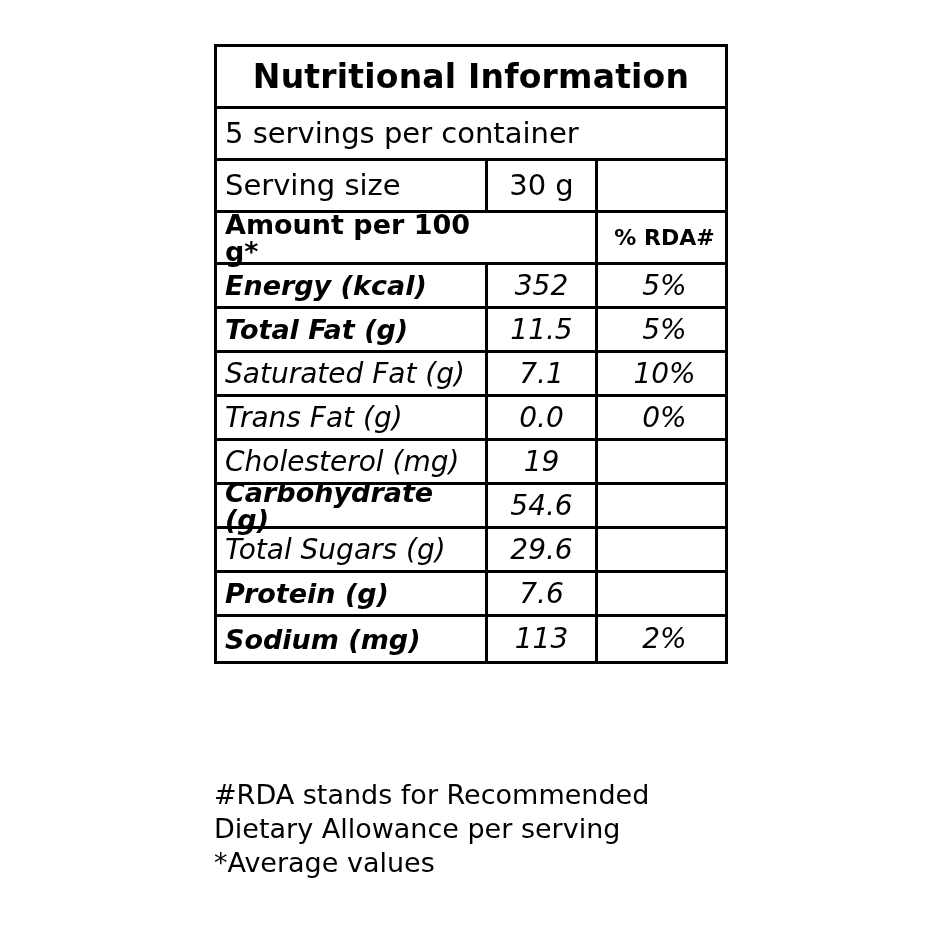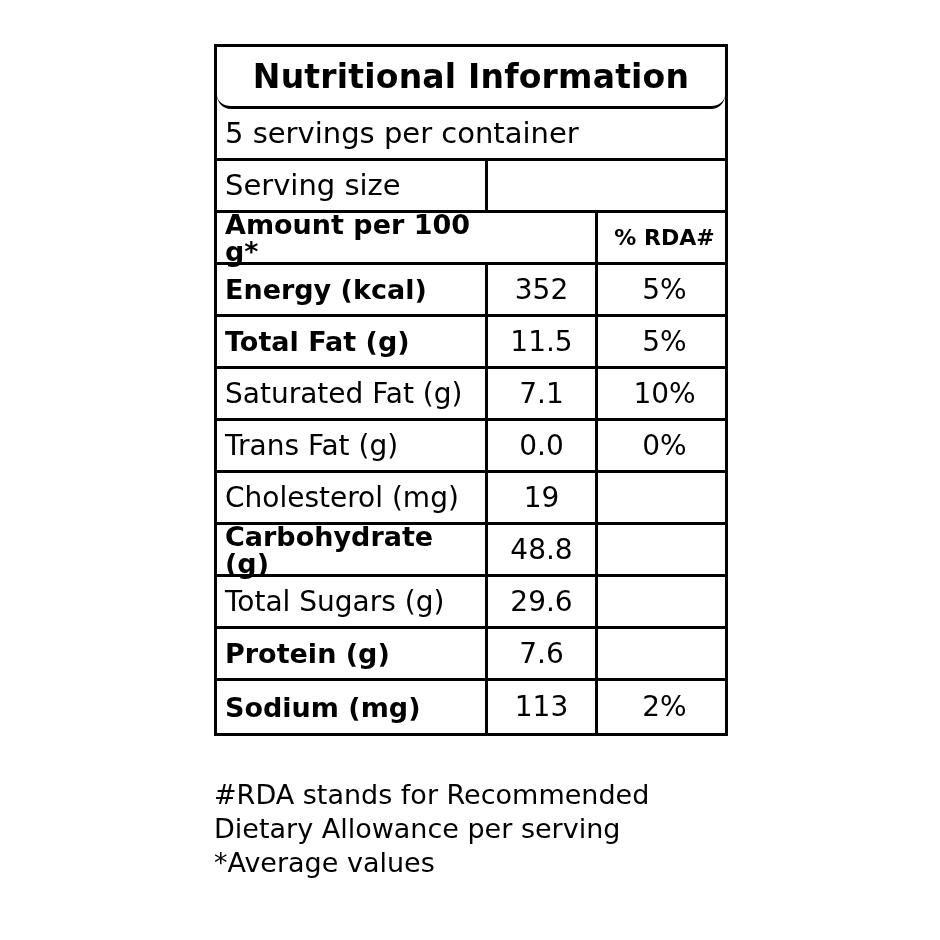--- a/index.html
+++ b/index.html
@@ -55,21 +55,20 @@
     width: 136px;
     flex: 0 0 136px;
     justify-content: center;
     border-left: 3px solid #000;
   }
   .title-row {
     border-bottom: 3px solid #000;
     height: 62px;
     align-items: center;
     justify-content: center;
-    border-radius: 14px;
   }
   .title-text {
     font-size: 33px;
     font-weight: bold;
     letter-spacing: 0.2px;
     line-height: 1;
   }
   .servings-row {
     border-bottom: 3px solid #000;
     height: 52px;
@@ -98,22 +97,23 @@
     font-size: 27px;
     font-weight: bold;
     line-height: 1;
   }
   .amount-rda {
     font-size: 22px;
     font-weight: bold;
     line-height: 1;
   }
   .data-row {
-    height: 52px;
-    border-bottom: 3px solid #000;
+    height: 44px;
+    border-bottom: 3px solid #000;
+    font-style: italic;
   }
   .data-row.last {
     border-bottom: none;
     text-align: right;
   }
   .nutrient-label {
     font-size: 28px;
     line-height: 1;
   }
   .nutrient-label.bold {
@@ -154,20 +154,23 @@
     <div class="row servings-row">
       <div class="cell" style="width:100%;flex:1 1 auto;">
         <span class="servings-text">5 servings per container</span>
       </div>
     </div>
 
     <div class="row serving-size-row">
       <div class="cell c-label">
         <span class="serving-size-label">Serving size</span>
       </div>
+      <div class="cell c-value">
+        <span class="serving-size-value">30 g</span>
+      </div>
       <div class="cell c-rda"></div>
     </div>
 
     <div class="row amount-row">
       <div class="cell c-label">
         <span class="amount-label">Amount per 100 g*</span>
       </div>
       <div class="cell c-value" style="border-left:none;"></div>
       <div class="cell c-rda">
         <span class="amount-rda">% RDA#</span>
@@ -232,21 +235,21 @@
       <div class="cell c-rda">
         <span class="nutrient-rda"></span>
       </div>
     </div>
 
     <div class="row data-row">
       <div class="cell c-label">
         <span class="nutrient-label bold">Carbohydrate (g)</span>
       </div>
       <div class="cell c-value">
-        <span class="nutrient-value">48.8</span>
+        <span class="nutrient-value">54.6</span>
       </div>
       <div class="cell c-rda">
         <span class="nutrient-rda"></span>
       </div>
     </div>
 
     <div class="row data-row">
       <div class="cell c-label">
         <span class="nutrient-label">Total Sugars (g)</span>
       </div>

